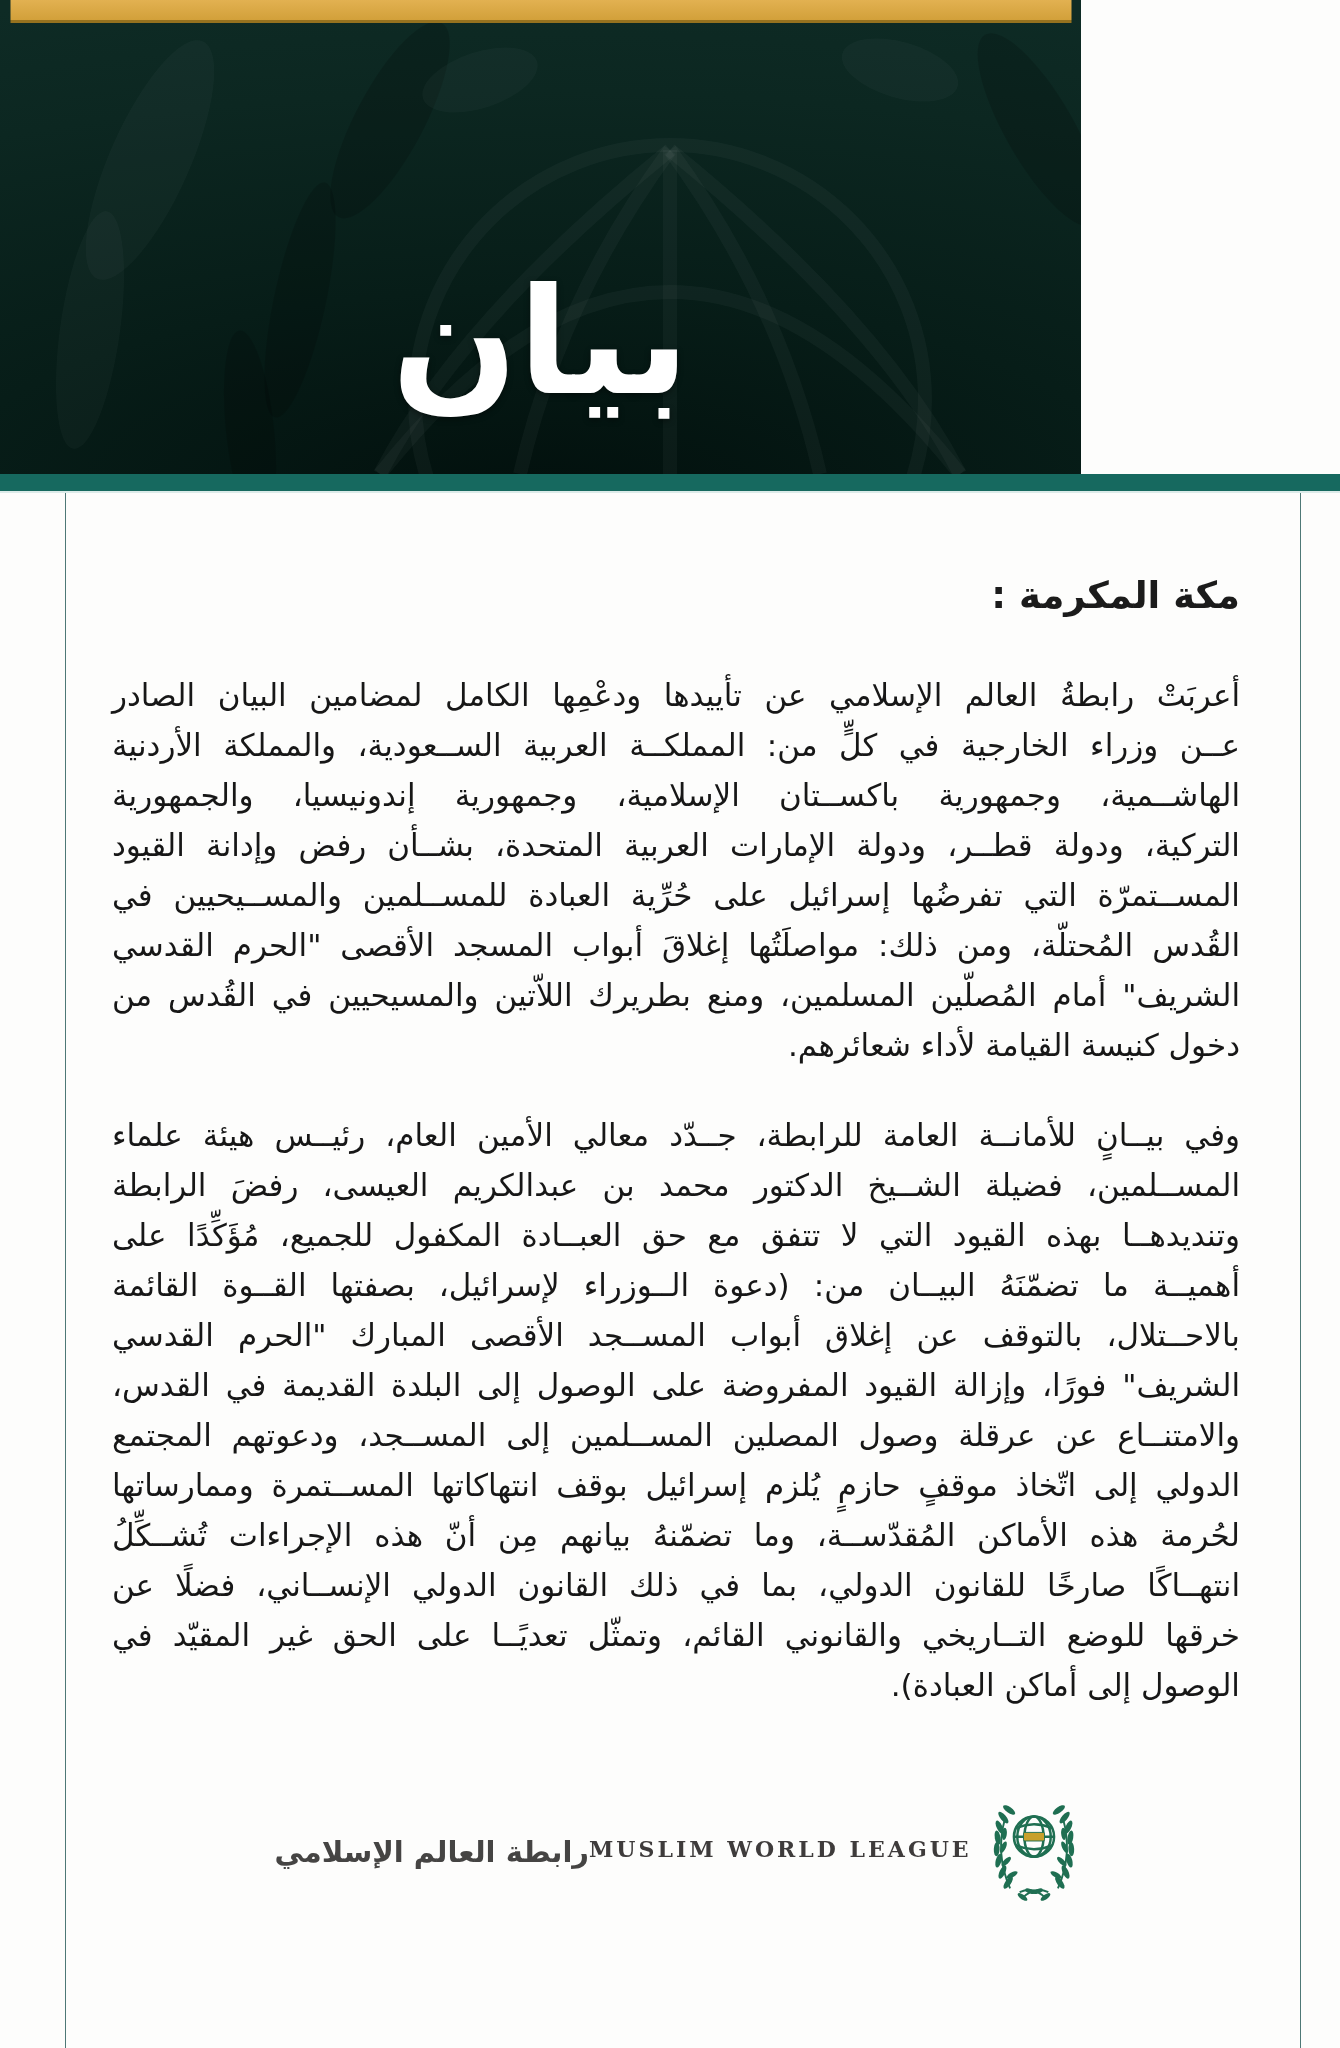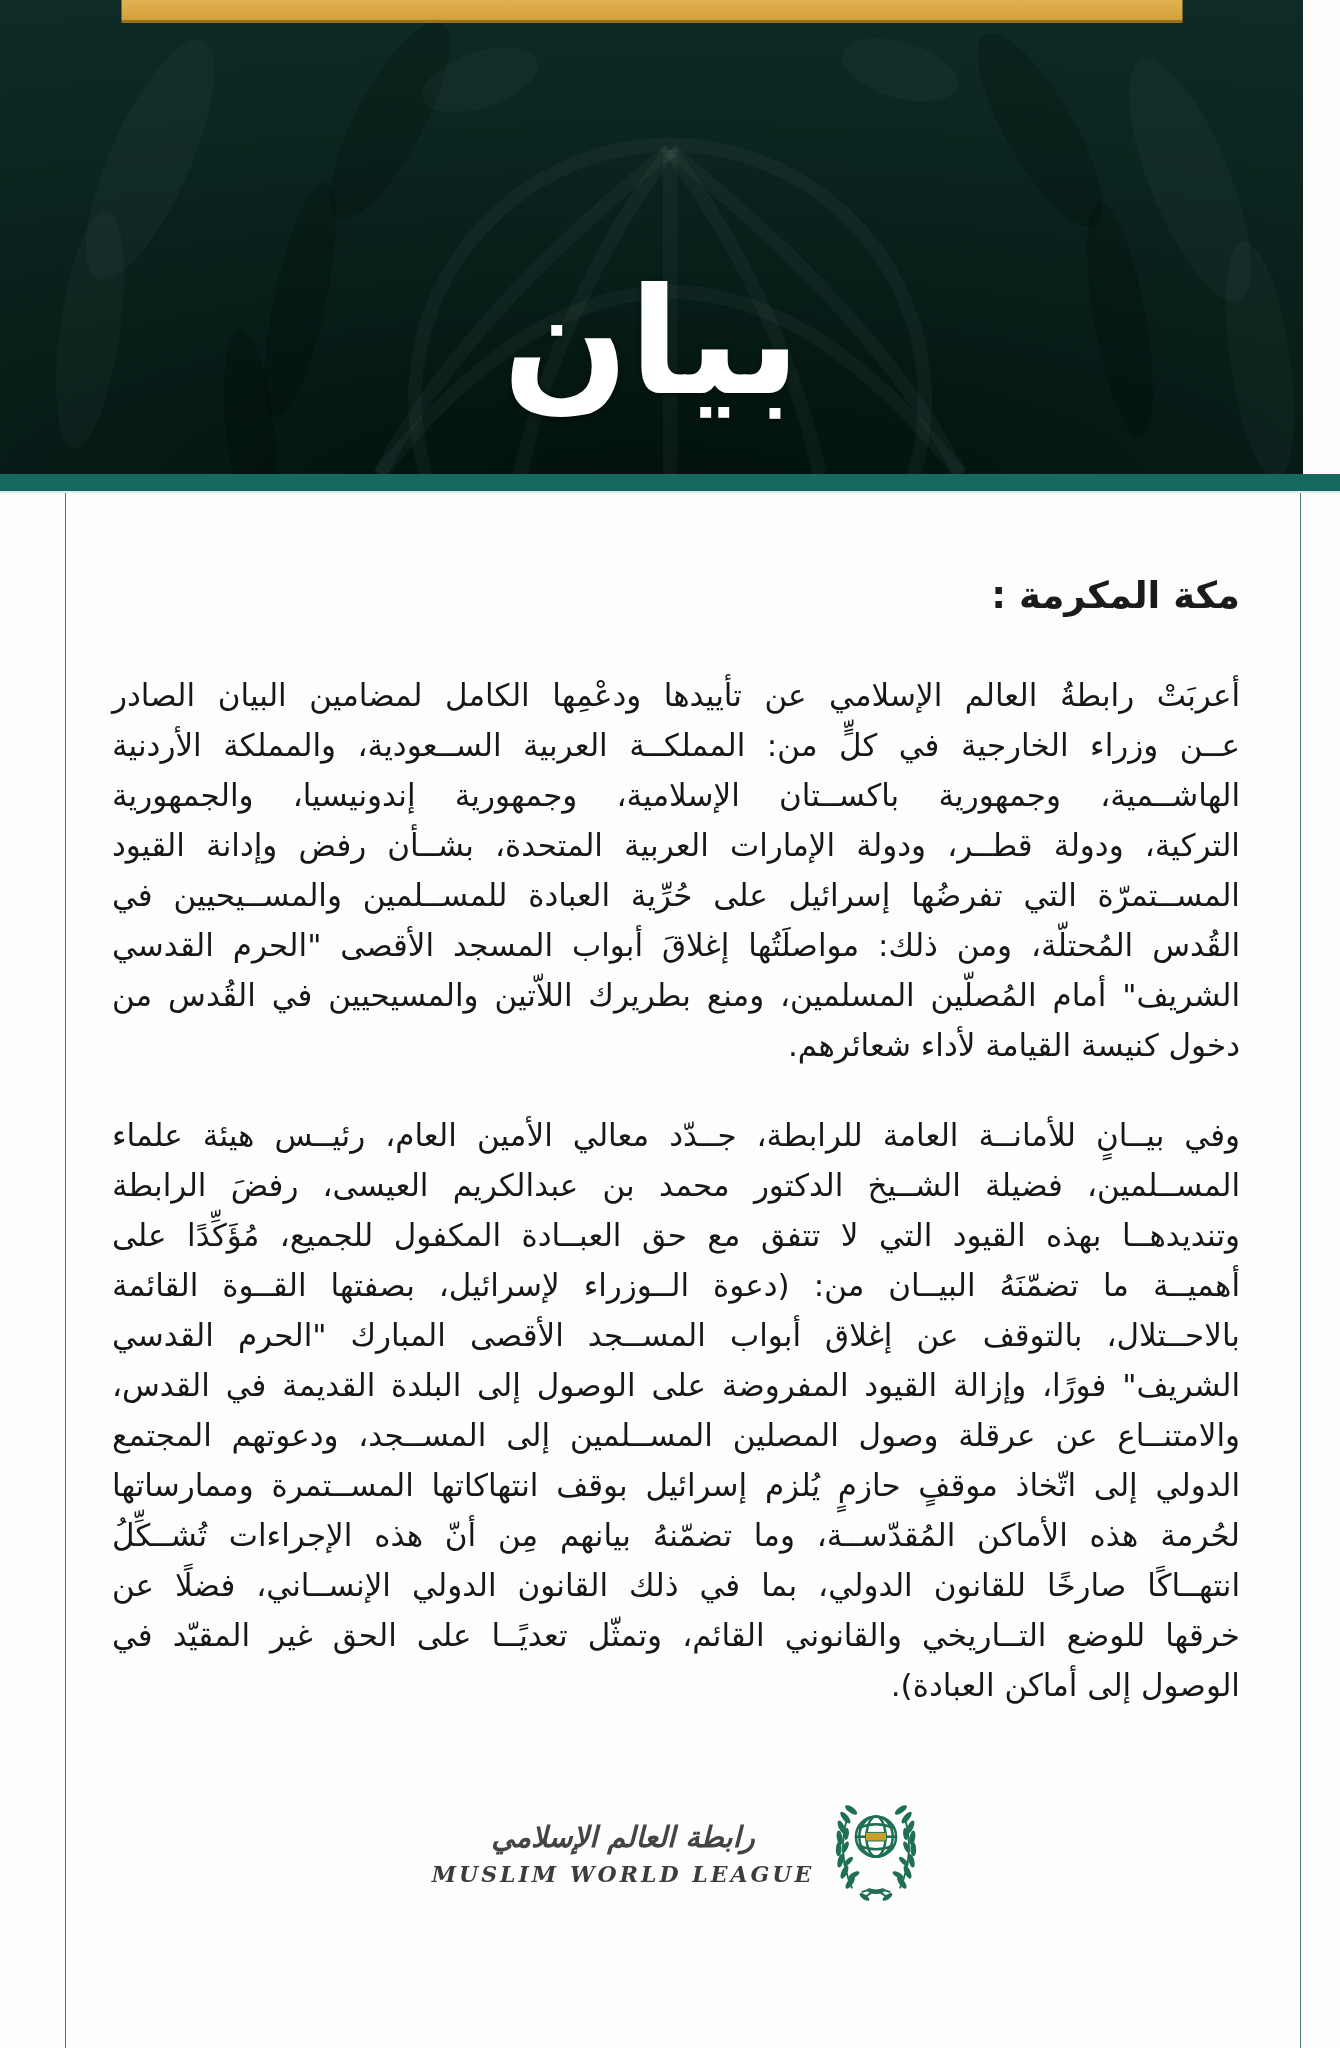--- a/index.html
+++ b/index.html
@@ -7,21 +7,21 @@
     width:1340px;height:2048px;
     background:#ffffff;
     font-family:"DejaVu Sans", sans-serif;
     position:relative;
     overflow:hidden;
   }
   #page{position:relative;width:1340px;height:2048px;background:#fdfdfc;}
 
   
   .header{
-    position:absolute;left:0;top:0;width:1303px;height:474px;
+    position:absolute;left:0;top:0;width:1081px;height:474px;
     background:
       radial-gradient(140% 110% at 50% 105%, #02100d 0%, #071d18 40%, #0c2721 78%, #0e2b25 100%);
     overflow:hidden;
   }
   .header-deco{position:absolute;left:0;top:0;}
   .gold-bar{
     position:absolute;top:0;left:50%;transform:translateX(-50%);
     width:1061px;height:20px;
     background:linear-gradient(#e2b151,#d2a03a);
     border-bottom:3px solid #96721f;
@@ -74,21 +74,21 @@
     color:#171717;
   }
   .line.line-end{text-align:right;text-align-last:right;}
 
   
   .logo-block{
     margin-top:88px;
     display:flex;flex-direction:row;justify-content:center;align-items:center;
     gap:18px;
   }
-  .logo-text{display:flex;flex-direction:column;align-items:center;font-style:italic;}
+  .logo-text{display:flex;flex-direction:row;align-items:flex-start;}
   .logo-ar{
     direction:rtl;white-space:nowrap;
     font-size:29px;font-weight:bold;color:#454443;
     line-height:1.4;
   }
   .logo-en{
     font-family:"DejaVu Serif", serif;
     font-size:22px;font-weight:bold;color:#3e3b3b;
     letter-spacing:3px;margin-top:4px;white-space:nowrap;
   }

